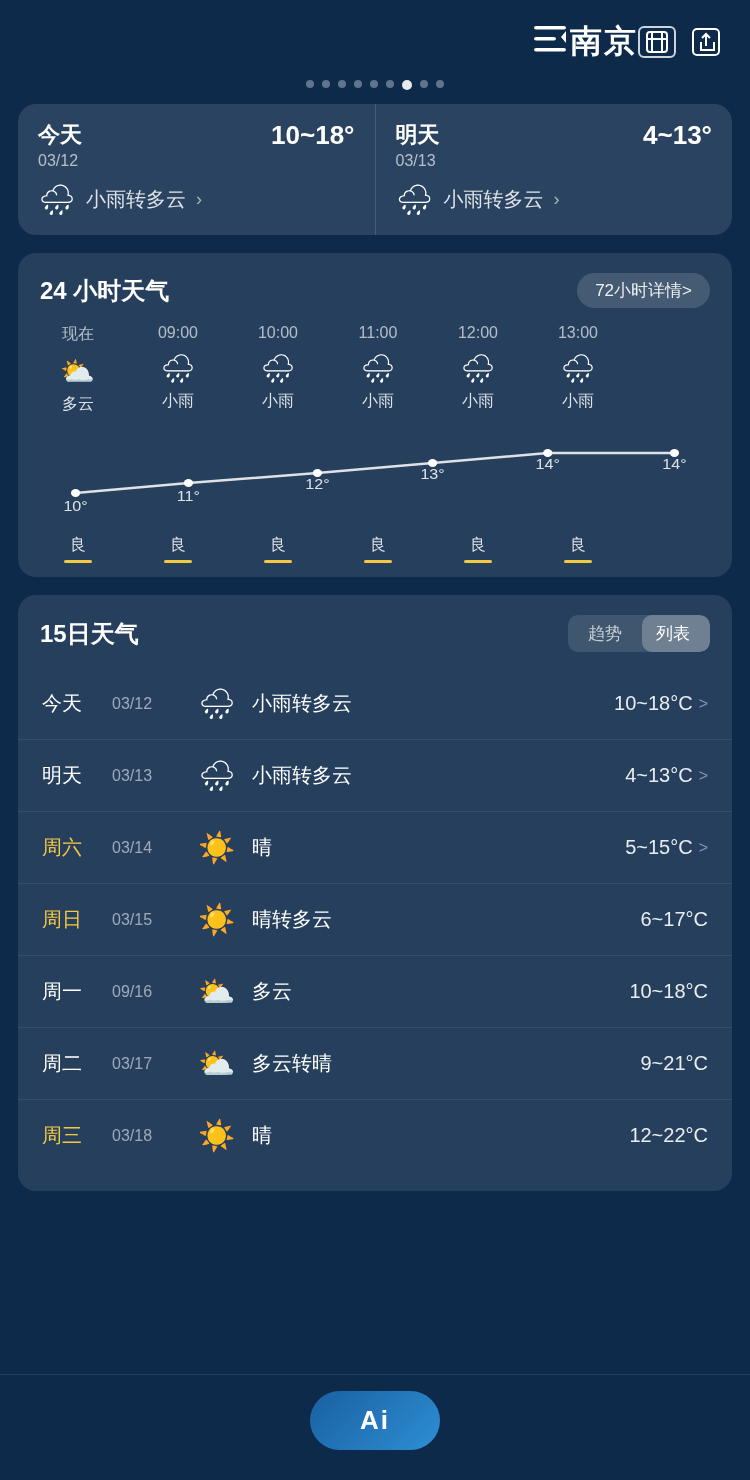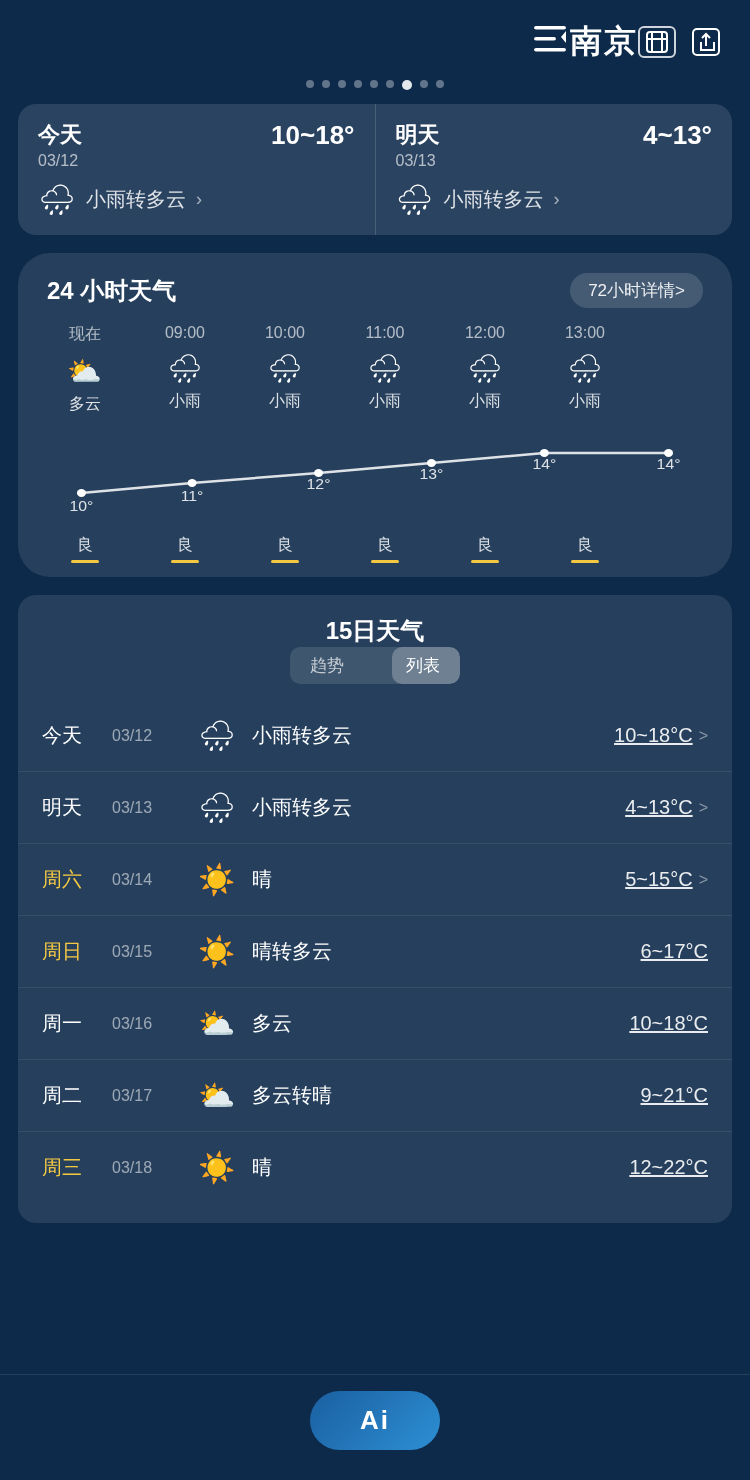--- a/index.html
+++ b/index.html
@@ -108,22 +108,22 @@
     }
     .arrow-icon {
       font-size: 18px;
       color: rgba(255,255,255,0.6);
     }
 
     
     .hourly-card {
       margin: 0 18px 18px;
       background: rgba(255,255,255,0.10);
-      border-radius: 32px;
-      padding: 20px 7px 10px;
+      border-radius: 18px;
+      padding: 20px 0 10px;
     }
     .hourly-header {
       display: flex;
       justify-content: space-between;
       align-items: center;
       padding: 0 22px 16px;
     }
     .section-title {
       font-size: 24px;
       font-weight: 600;
@@ -192,28 +192,26 @@
       margin: 0 18px 18px;
       background: rgba(255,255,255,0.10);
       border-radius: 18px;
       padding: 20px 0;
     }
     .forecast-header {
       display: flex;
       justify-content: space-between;
       align-items: center;
       padding: 0 22px 16px;
-      flex-direction: column;
     }
     .view-toggle {
       display: flex;
       background: rgba(255,255,255,0.12);
       border-radius: 10px;
       overflow: hidden;
-      gap: 28px;
     }
     .toggle-btn {
       padding: 7px 20px;
       font-size: 17px;
       cursor: pointer;
       color: rgba(255,255,255,0.7);
     }
     .toggle-btn.active {
       background: rgba(255,255,255,0.25);
       color: #fff;
@@ -246,21 +244,20 @@
     }
     .forecast-desc {
       font-size: 20px;
       flex: 1;
       padding-left: 10px;
     }
     .forecast-temp {
       font-size: 20px;
       font-weight: 500;
       color: rgba(255,255,255,0.9);
-      text-decoration: underline;
     }
     .forecast-arrow {
       font-size: 16px;
       color: rgba(255,255,255,0.45);
       margin-left: 6px;
     }
 
     
     .ai-bar {
       position: fixed;
@@ -497,21 +494,21 @@
       <div class="forecast-row">
     <span class="forecast-day yellow">周日</span>
     <span class="forecast-date">03/15</span>
     <span class="forecast-icon">☀️</span>
     <span class="forecast-desc">晴转多云</span>
     <span class="forecast-temp">6~17°C</span>
 
   </div>
       <div class="forecast-row">
     <span class="forecast-day">周一</span>
-    <span class="forecast-date">03/16</span>
+    <span class="forecast-date">09/16</span>
     <span class="forecast-icon">⛅</span>
     <span class="forecast-desc">多云</span>
     <span class="forecast-temp">10~18°C</span>
 
   </div>
       <div class="forecast-row">
     <span class="forecast-day">周二</span>
     <span class="forecast-date">03/17</span>
     <span class="forecast-icon">⛅</span>
     <span class="forecast-desc">多云转晴</span>

